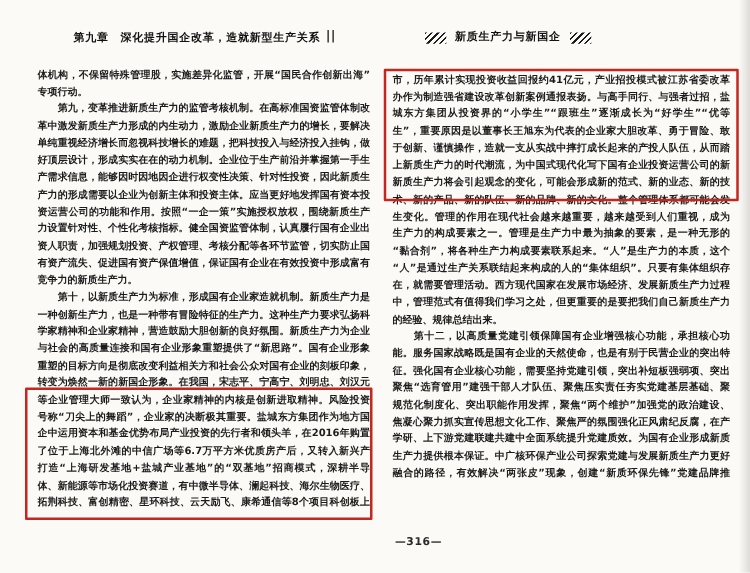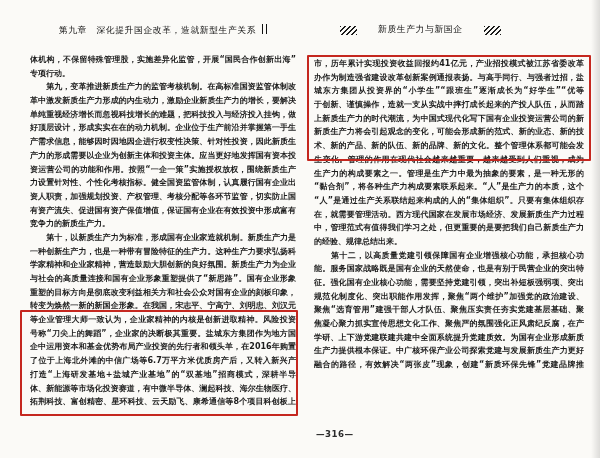--- a/index.html
+++ b/index.html
@@ -8,25 +8,25 @@
     background:#fbfaf7;
     font-family:"DejaVu Sans","Liberation Sans",sans-serif;
     color:#1b1b1b;
   }
   .page{position:absolute;top:0;height:458px;}
   #pageL{left:30px;width:266px;}
   #pageR{left:314px;width:270px;}
 
   .rhead{
     position:absolute;top:24px;left:0;right:0;
-    font-size:8.8px;font-weight:normal;color:#121212;
+    font-size:8.8px;font-weight:bold;color:#121212;
     letter-spacing:0.6px;white-space:nowrap;
   }
   #pageL .rhead{text-align:center;}
-  #pageR .rhead{display:flex;align-items:center;gap:21px;padding-left:26px;}
+  #pageR .rhead{display:flex;align-items:center;gap:7px;padding-left:26px;}
 
   .dbar{
     display:inline-block;width:3px;height:10px;margin-left:6px;
     border-left:1.6px solid #111;border-right:1.6px solid #111;
     vertical-align:-1px;
   }
   .hatch{
     display:inline-block;width:17px;height:9px;
     background:repeating-linear-gradient(135deg,#1c1c1c 0 1.3px,transparent 1.3px 3.5px);
   }
@@ -102,36 +102,37 @@
 <div class="page" id="pageR">
   <div class="rhead">
     <span class="hatch"></span>
     <span>新质生产力与新国企</span>
     <span class="hatch"></span>
   </div>
   <div class="lines">
       <div class="line">市，历年累计实现投资收益回报约41亿元，产业招投模式被江苏省委改革</div>
       <div class="line">办作为制造强省建设改革创新案例通报表扬。与高手同行、与强者过招，盐</div>
       <div class="line">城东方集团从投资界的“小学生”“跟班生”逐渐成长为“好学生”“优等</div>
+      <div class="line">生”，重要原因是以董事长王旭东为代表的企业家大胆改革、勇于冒险、敢</div>
       <div class="line">于创新、谨慎操作，造就一支从实战中摔打成长起来的产投人队伍，从而踏</div>
       <div class="line">上新质生产力的时代潮流，为中国式现代化写下国有企业投资运营公司的新</div>
       <div class="line">新质生产力将会引起观念的变化，可能会形成新的范式、新的业态、新的技</div>
       <div class="line">术、新的产品、新的队伍、新的品牌、新的文化。整个管理体系都可能会发</div>
       <div class="line">生变化。管理的作用在现代社会越来越重要，越来越受到人们重视，成为</div>
       <div class="line">生产力的构成要素之一。管理是生产力中最为抽象的要素，是一种无形的</div>
       <div class="line">“黏合剂”，将各种生产力构成要素联系起来。“人”是生产力的本质，这个</div>
       <div class="line">“人”是通过生产关系联结起来构成的人的“集体组织”。只要有集体组织存</div>
       <div class="line">在，就需要管理活动。西方现代国家在发展市场经济、发展新质生产力过程</div>
       <div class="line">中，管理范式有值得我们学习之处，但更重要的是要把我们自己新质生产力</div>
       <div class="line no-fill">的经验、规律总结出来。</div>
       <div class="line">　　第十二，以高质量党建引领保障国有企业增强核心功能，承担核心功</div>
       <div class="line">能。服务国家战略既是国有企业的天然使命，也是有别于民营企业的突出特</div>
       <div class="line">征。强化国有企业核心功能，需要坚持党建引领，突出补短板强弱项、突出</div>
+      <div class="line">聚焦“选育管用”建强干部人才队伍、聚焦压实责任夯实党建基层基础、聚</div>
       <div class="line">规范化制度化、突出职能作用发挥，聚焦“两个维护”加强党的政治建设、</div>
-      <div class="line">聚焦“选育管用”建强干部人才队伍、聚焦压实责任夯实党建基层基础、聚</div>
       <div class="line">焦凝心聚力抓实宣传思想文化工作、聚焦严的氛围强化正风肃纪反腐，在产</div>
       <div class="line">学研、上下游党建联建共建中全面系统提升党建质效。为国有企业形成新质</div>
       <div class="line">生产力提供根本保证。中广核环保产业公司探索党建与发展新质生产力更好</div>
       <div class="line">融合的路径，有效解决“两张皮”现象，创建“新质环保先锋”党建品牌推</div>
     </div>
   <div class="pnum">—316—</div>
 </div>
 
 <div class="hlbox" id="boxL"></div>
 <div class="hlbox" id="boxR"></div>

